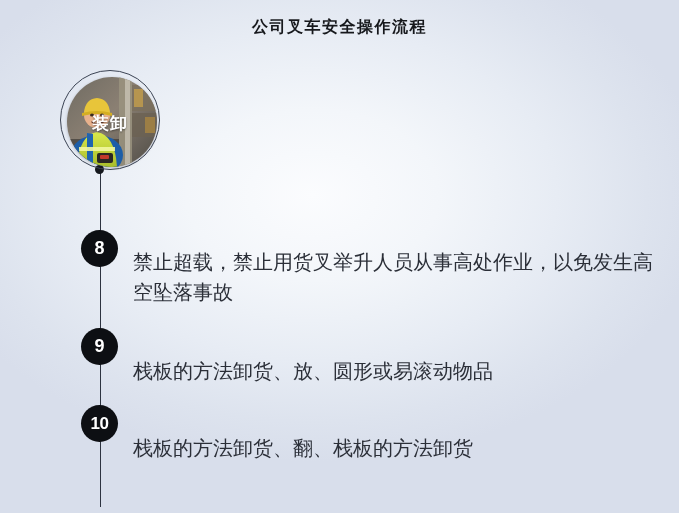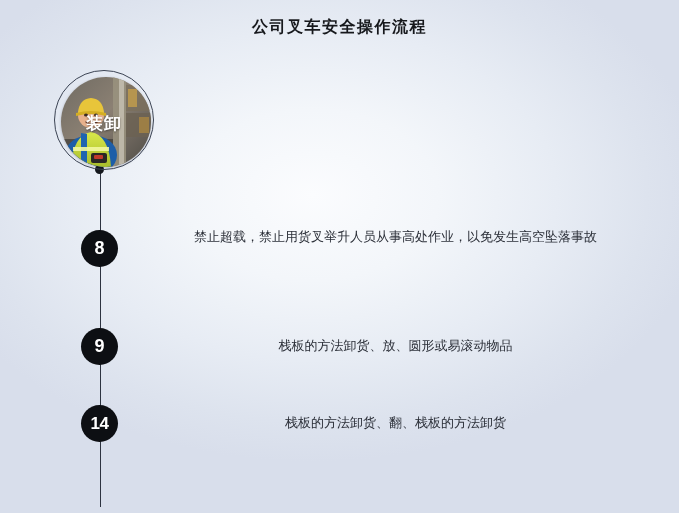--- a/index.html
+++ b/index.html
@@ -57,21 +57,21 @@
     top: 165px;
     width: 9px;
     height: 9px;
     border-radius: 50%;
     background: #15181d;
   }
 
   
   .photo-node {
     position: absolute;
-    left: 54px;
+    left: 60px;
     top: 70px;
     width: 104px;
     height: 104px;
     font-family: Liberation Mono, monospace;
   }
   .photo-ring {
     position: absolute;
     left: 0;
     top: 0;
     width: 100px;
@@ -128,24 +128,25 @@
     box-sizing: border-box;
   }
   .step-badge.wide {
     font-size: 17px;
     letter-spacing: -0.5px;
   }
   .step-text {
     position: absolute;
     left: 133px;
     width: 525px;
-    font-size: 13px;
+    font-size: 20px;
     line-height: 30px;
     color: #2b2f38;
-    text-align: center;
+    text-align: left;
+    margin-top: 25px;
   }
 </style>
 </head>
 <body>
 
 <div id="slide">
 
   <div id="slide-title">公司叉车安全操作流程</div>
 
   <div class="timeline-line"></div>
@@ -195,17 +196,17 @@
     <div class="step-badge" style="top:0;">8</div>
     <div class="step-text" style="top:-8px;">禁止超载，禁止用货叉举升人员从事高处作业，以免发生高空坠落事故</div>
   </div>
 
   <div class="step" style="top:328px;">
     <div class="step-badge" style="top:0;">9</div>
     <div class="step-text" style="top:3px;">栈板的方法卸货、放、圆形或易滚动物品</div>
   </div>
 
   <div class="step" style="top:405px;">
-    <div class="step-badge wide" style="top:0;">14</div>
+    <div class="step-badge wide" style="top:0;">10</div>
     <div class="step-text" style="top:3px;">栈板的方法卸货、翻、栈板的方法卸货</div>
   </div>
 
 </div>
 
 </body></html>

